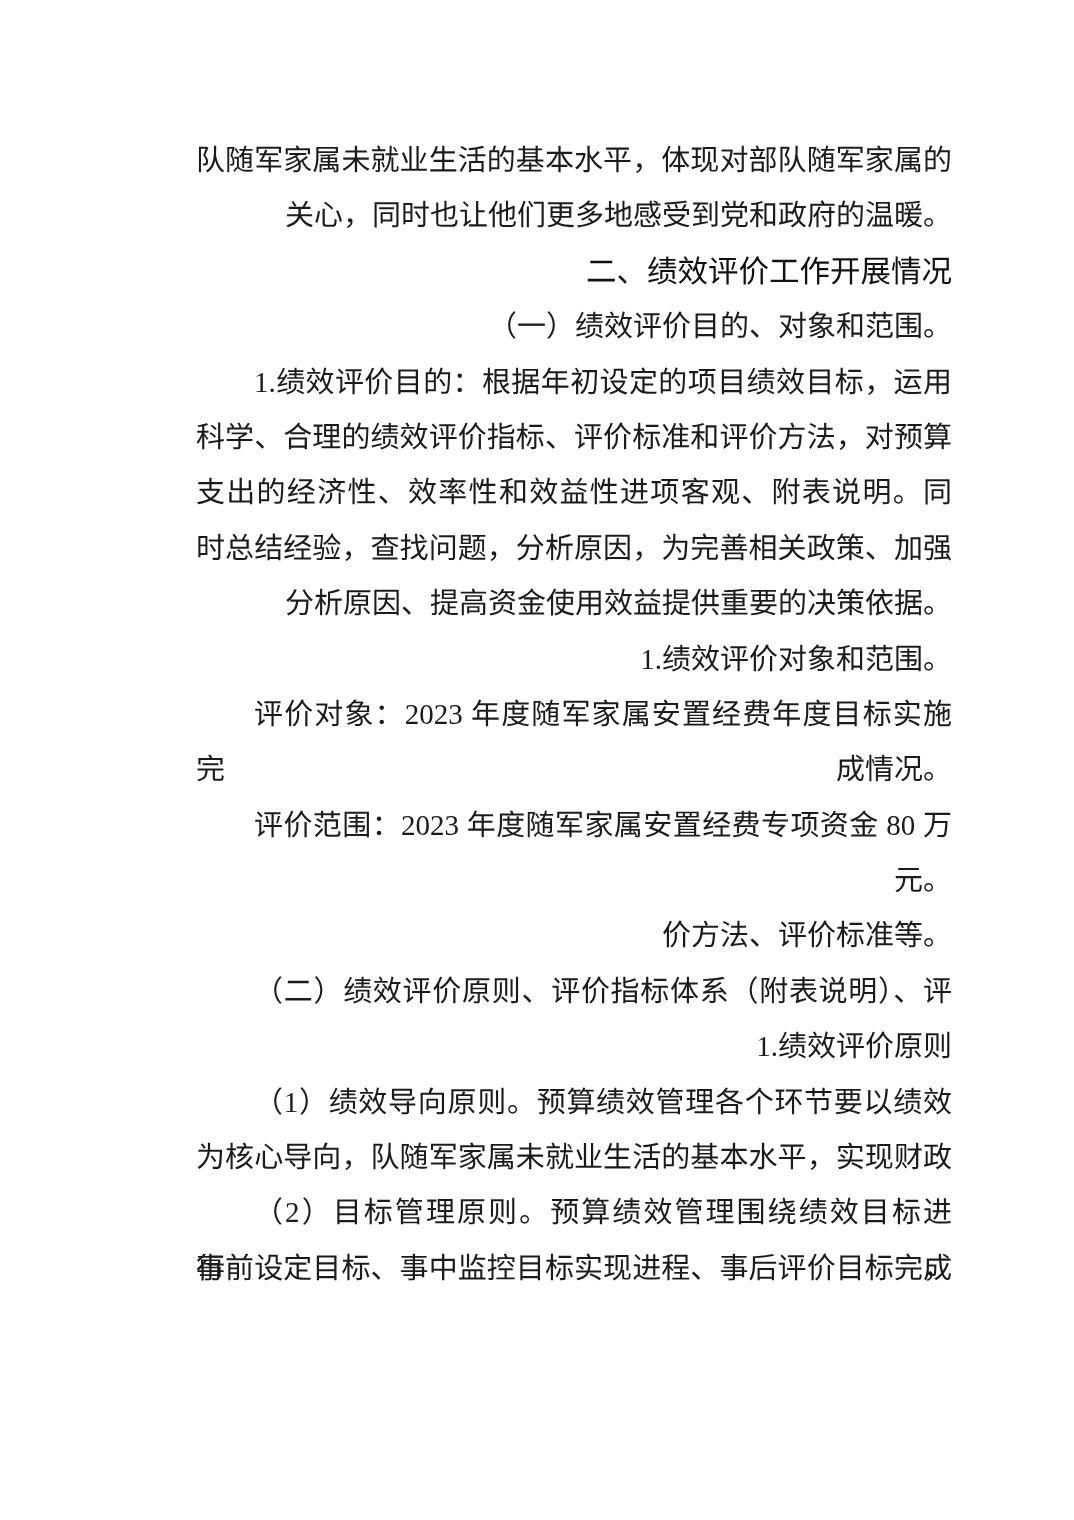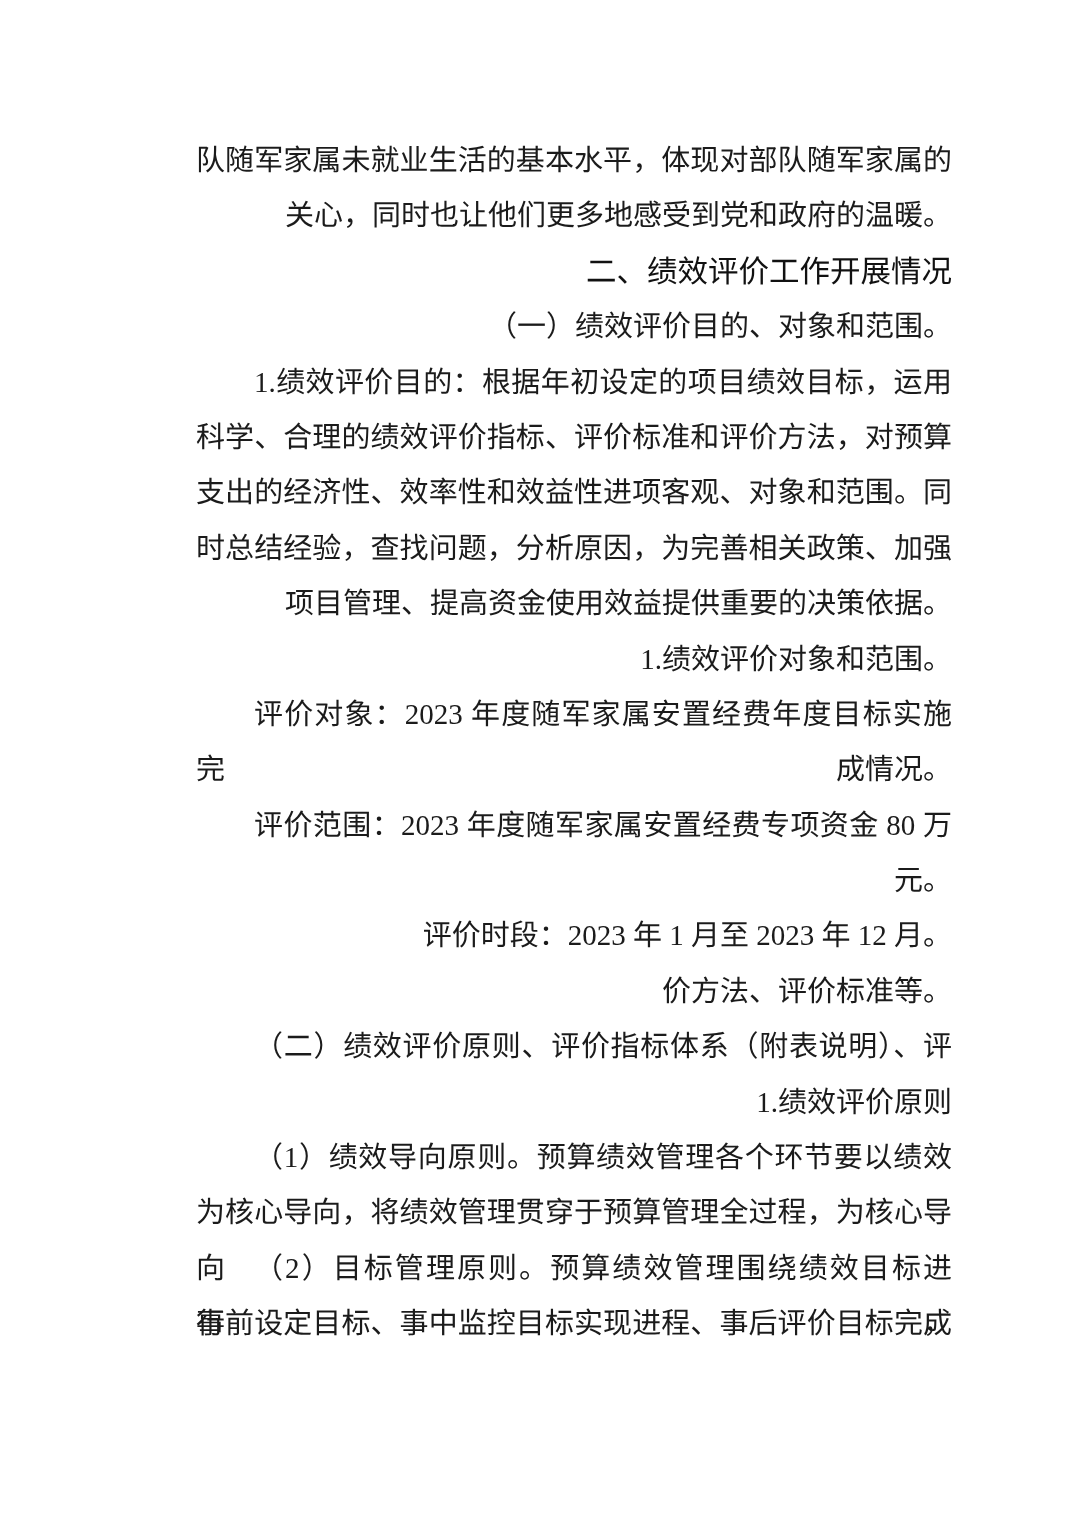--- a/index.html
+++ b/index.html
@@ -50,30 +50,29 @@
 <body>
 
 <div class="page">
   <div class="doc-body" id="doc-body">
       <div class="line fill">队随军家属未就业生活的基本水平，体现对部队随军家属的</div>
       <div class="line">关心，同时也让他们更多地感受到党和政府的温暖。</div>
       <div class="line heading indent">二、绩效评价工作开展情况</div>
       <div class="line indent">（一）绩效评价目的、对象和范围。</div>
       <div class="line indent fill">1.绩效评价目的：根据年初设定的项目绩效目标，运用</div>
       <div class="line fill">科学、合理的绩效评价指标、评价标准和评价方法，对预算</div>
-      <div class="line fill">支出的经济性、效率性和效益性进项客观、对象和范围。同</div>
+      <div class="line fill">支出的经济性、效率性和效益性进项客观、附表说明。同</div>
       <div class="line fill">时总结经验，查找问题，分析原因，为完善相关政策、加强</div>
-      <div class="line">项目管理、提高资金使用效益提供重要的决策依据。</div>
+      <div class="line">分析原因、提高资金使用效益提供重要的决策依据。</div>
       <div class="line indent">1.绩效评价对象和范围。</div>
       <div class="line indent fill">评价对象：2023 年度随军家属安置经费年度目标实施完</div>
       <div class="line">成情况。</div>
       <div class="line indent fill">评价范围：2023 年度随军家属安置经费专项资金 80 万</div>
       <div class="line">元。</div>
-      <div class="line indent">评价时段：2023 年 1 月至 2023 年 12 月。</div>
       <div class="line">价方法、评价标准等。</div>
       <div class="line indent fill">（二）绩效评价原则、评价指标体系（附表说明）、评</div>
       <div class="line indent">1.绩效评价原则</div>
       <div class="line indent fill">（1）绩效导向原则。预算绩效管理各个环节要以绩效</div>
-      <div class="line fill">为核心导向，将绩效管理贯穿于预算管理全过程，为核心导向</div>
+      <div class="line fill">为核心导向，队随军家属未就业生活的基本水平，实现财政</div>
       <div class="line indent fill">（2）目标管理原则。预算绩效管理围绕绩效目标进行，</div>
       <div class="line fill">事前设定目标、事中监控目标实现进程、事后评价目标完成</div>
     </div>
 </div>
 
 </body></html>

